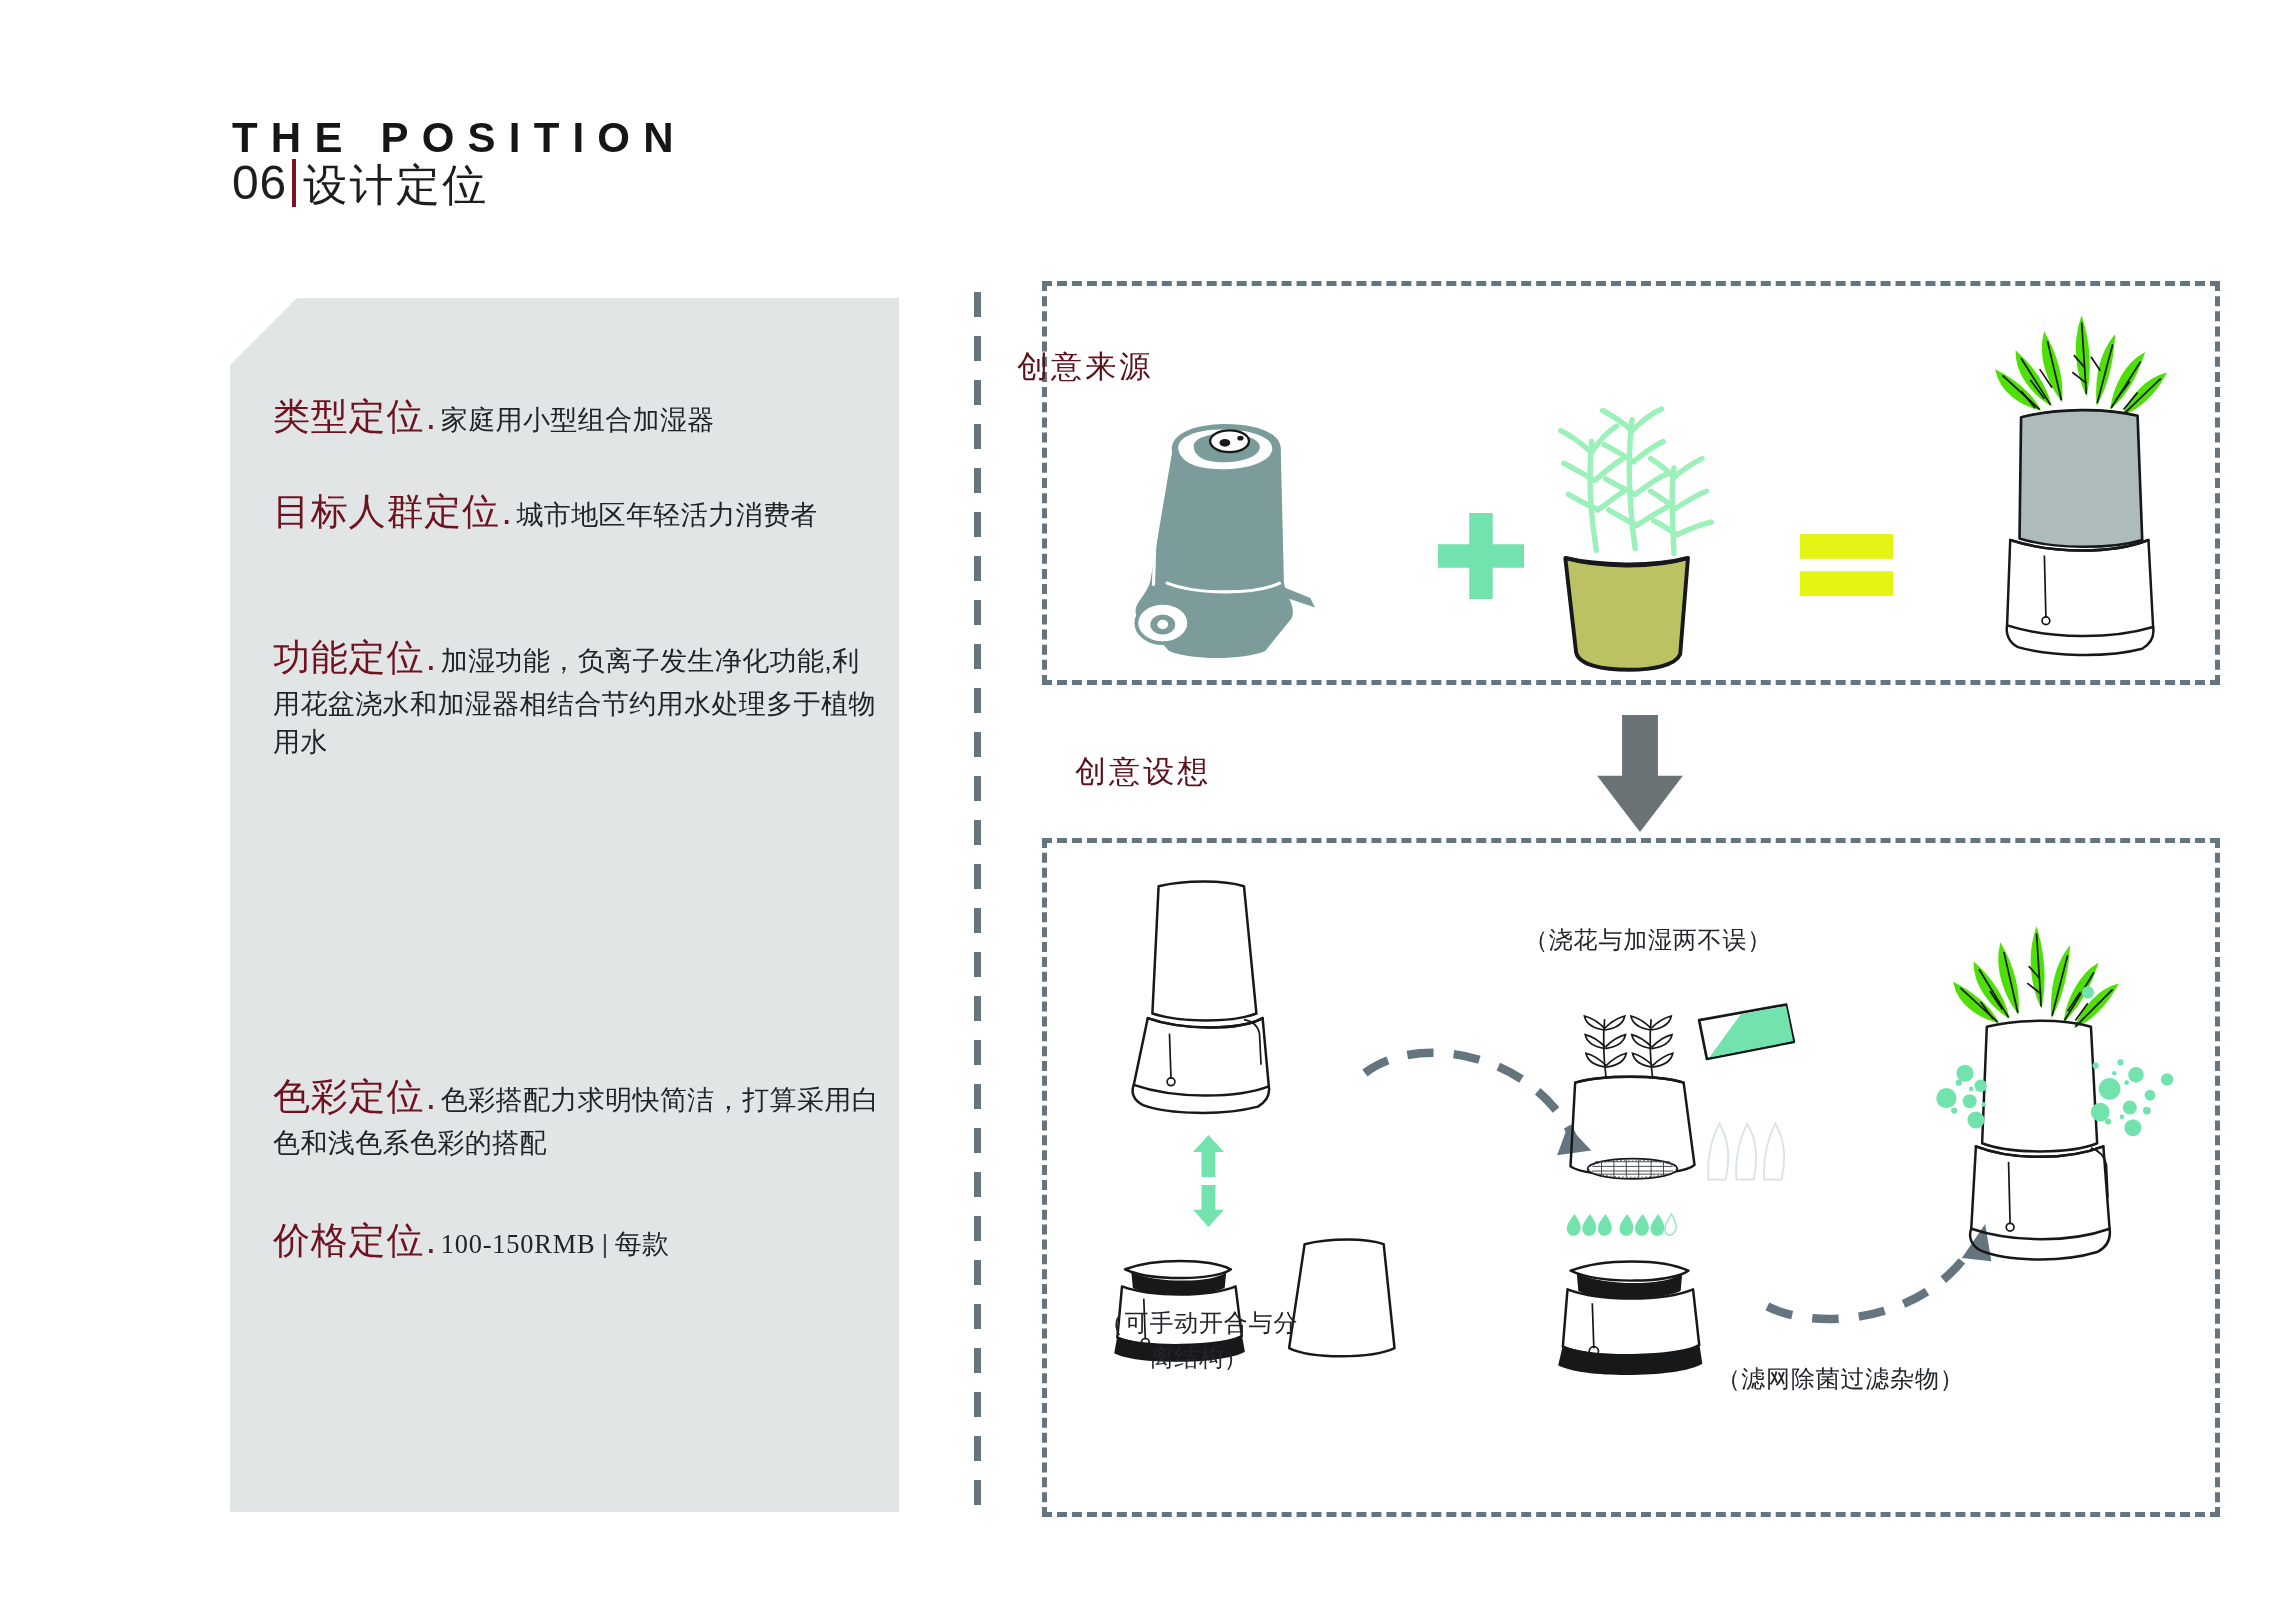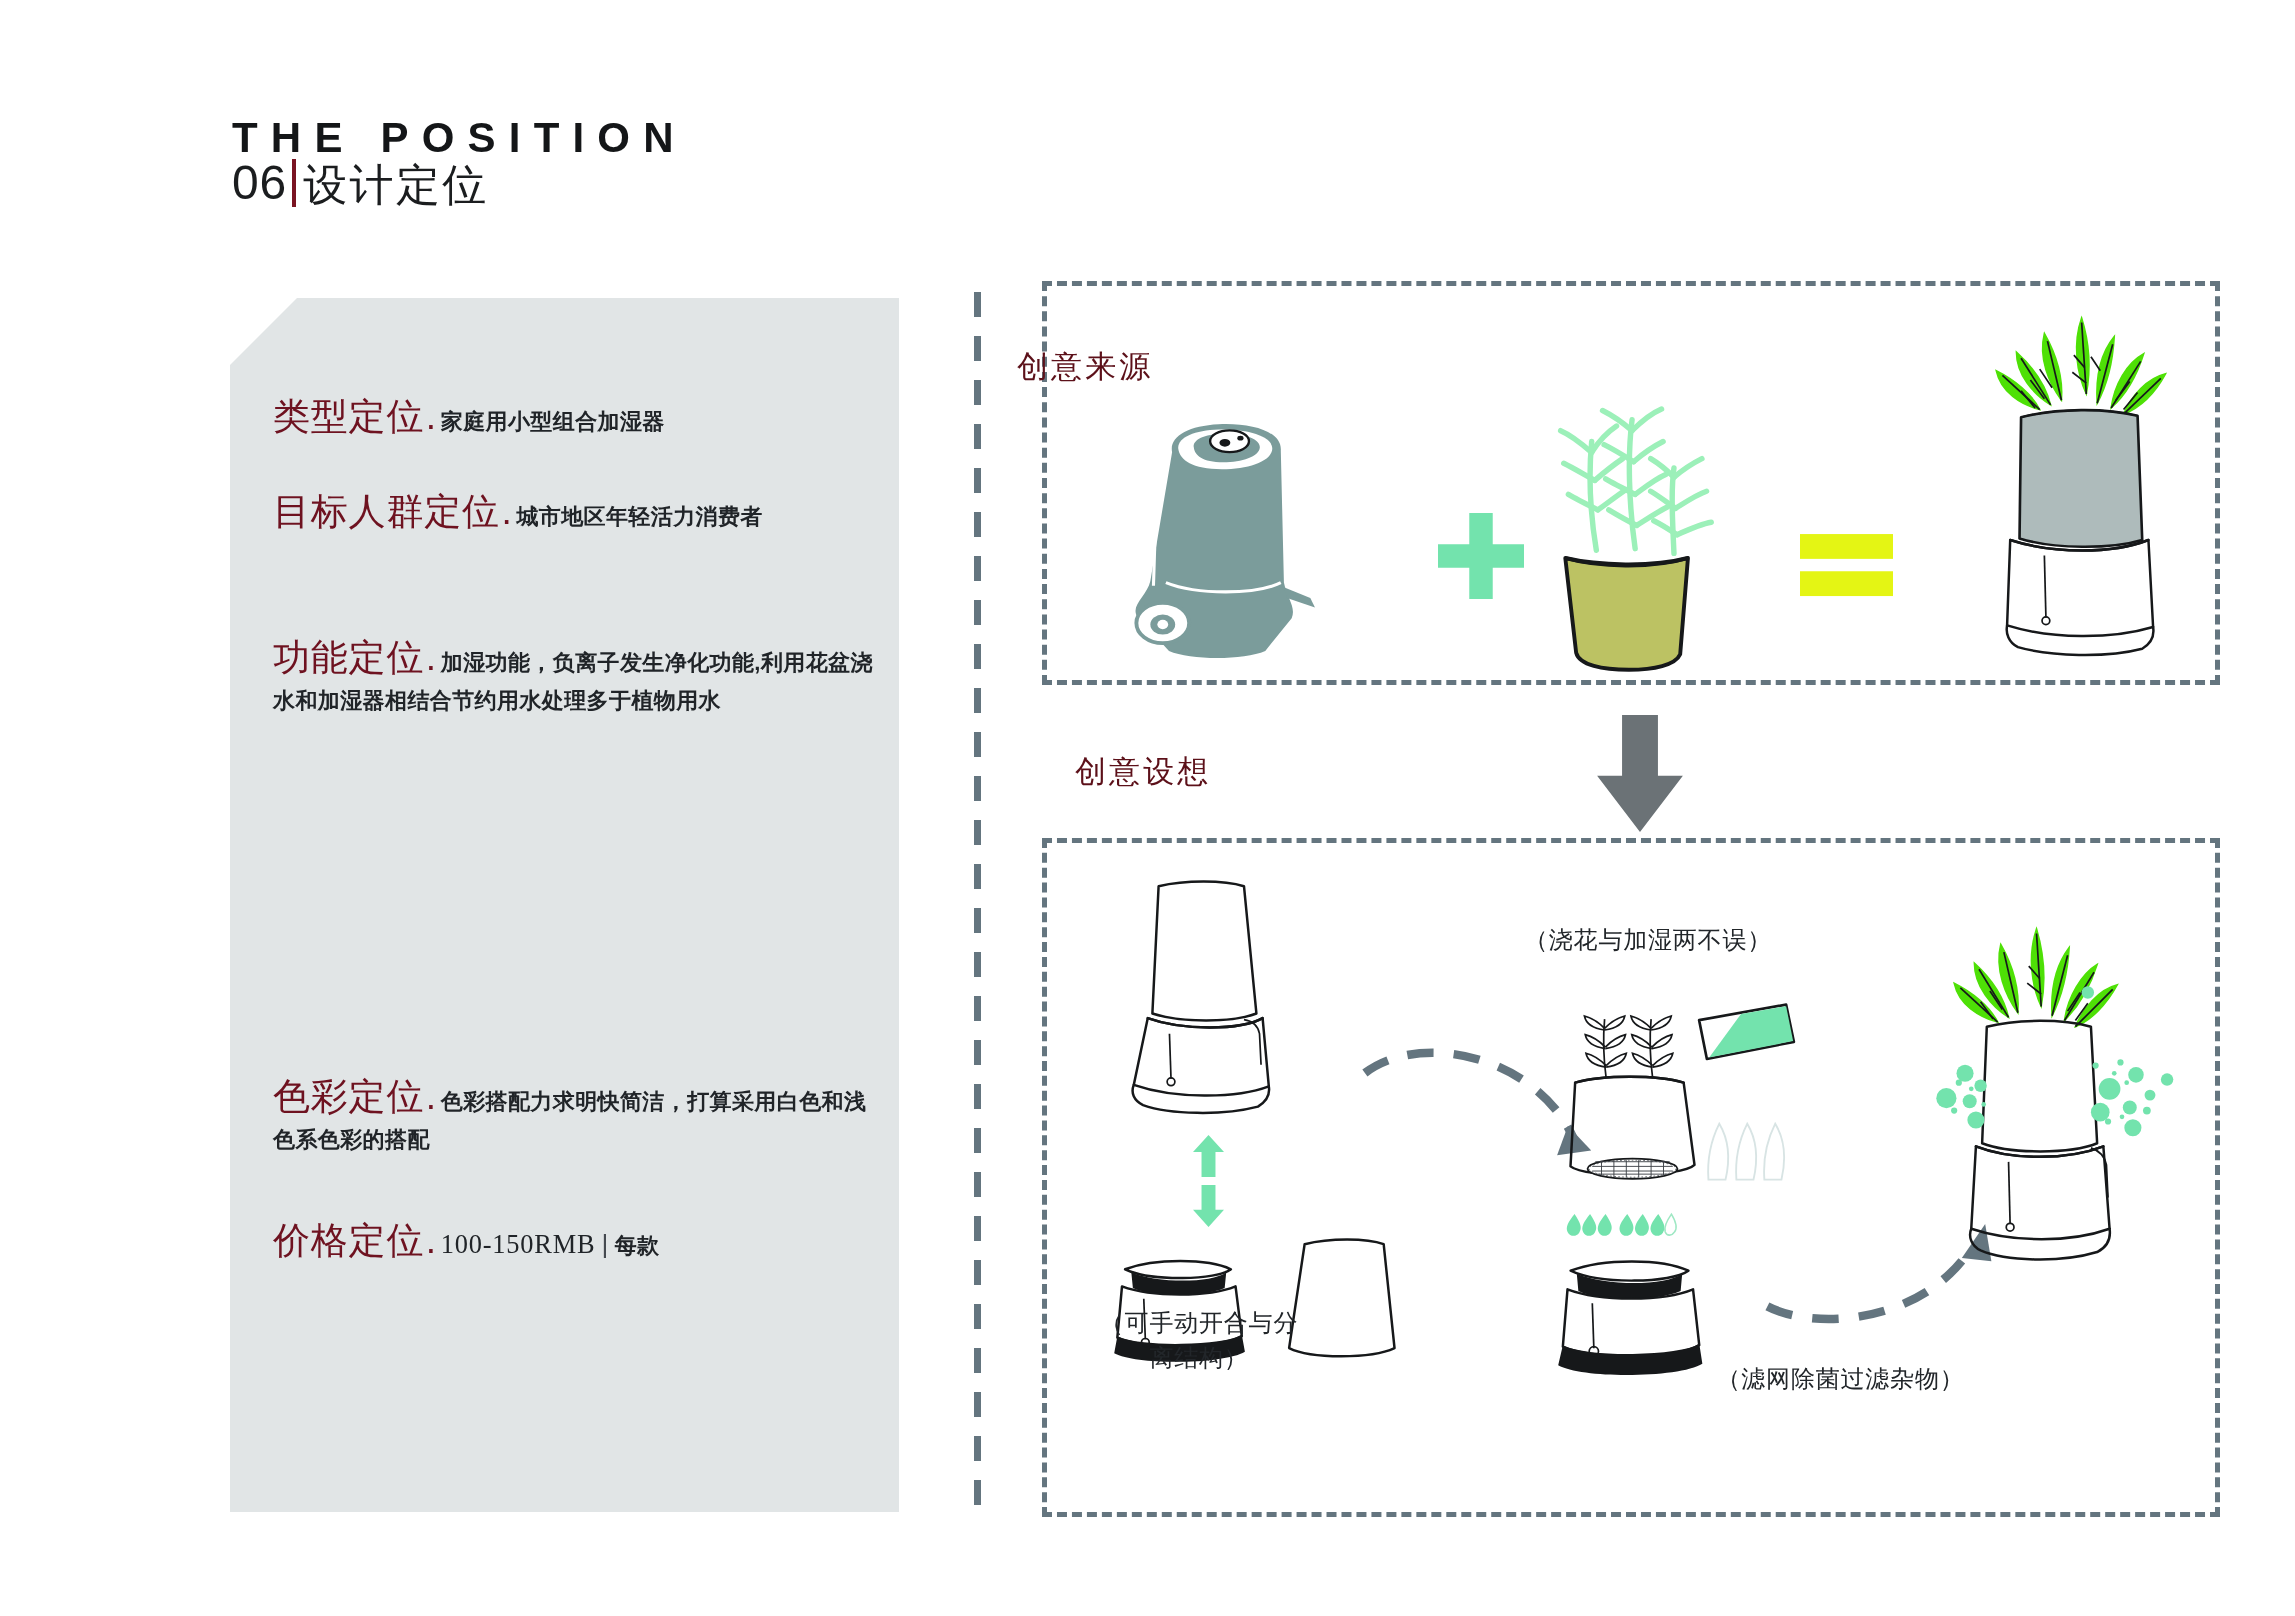--- a/index.html
+++ b/index.html
@@ -40,21 +40,21 @@
     background: #e1e5e6;
     clip-path: polygon(67px 0, 100% 0, 100% 100%, 0 100%, 0 67px);
   }
   .entry { position: absolute; left: 43px; width: 614px; }
   .lead {
     color: #6e1220; font-size: 37px; font-weight: 400;
     letter-spacing: 0.8px;
   }
   .dot { color: #6e1220; font-size: 37px; padding: 0 4.7px 0 1.6px; }
   .body-txt {
-    color: #202428; font-size: 22px; font-weight: 700;
+    color: #202428; font-size: 27px; font-weight: 400;
     letter-spacing: 0.4px;
   }
   .entry-line { line-height: 1.42; }
   .price-val {
     color: #202428; font-size: 26.4px;
     font-family: "Liberation Serif", "DejaVu Serif", serif;
     letter-spacing: 0.8px;
   }
   .price-sep { color: #454a50; font-size: 26.4px; padding: 0 6.2px; }
 

